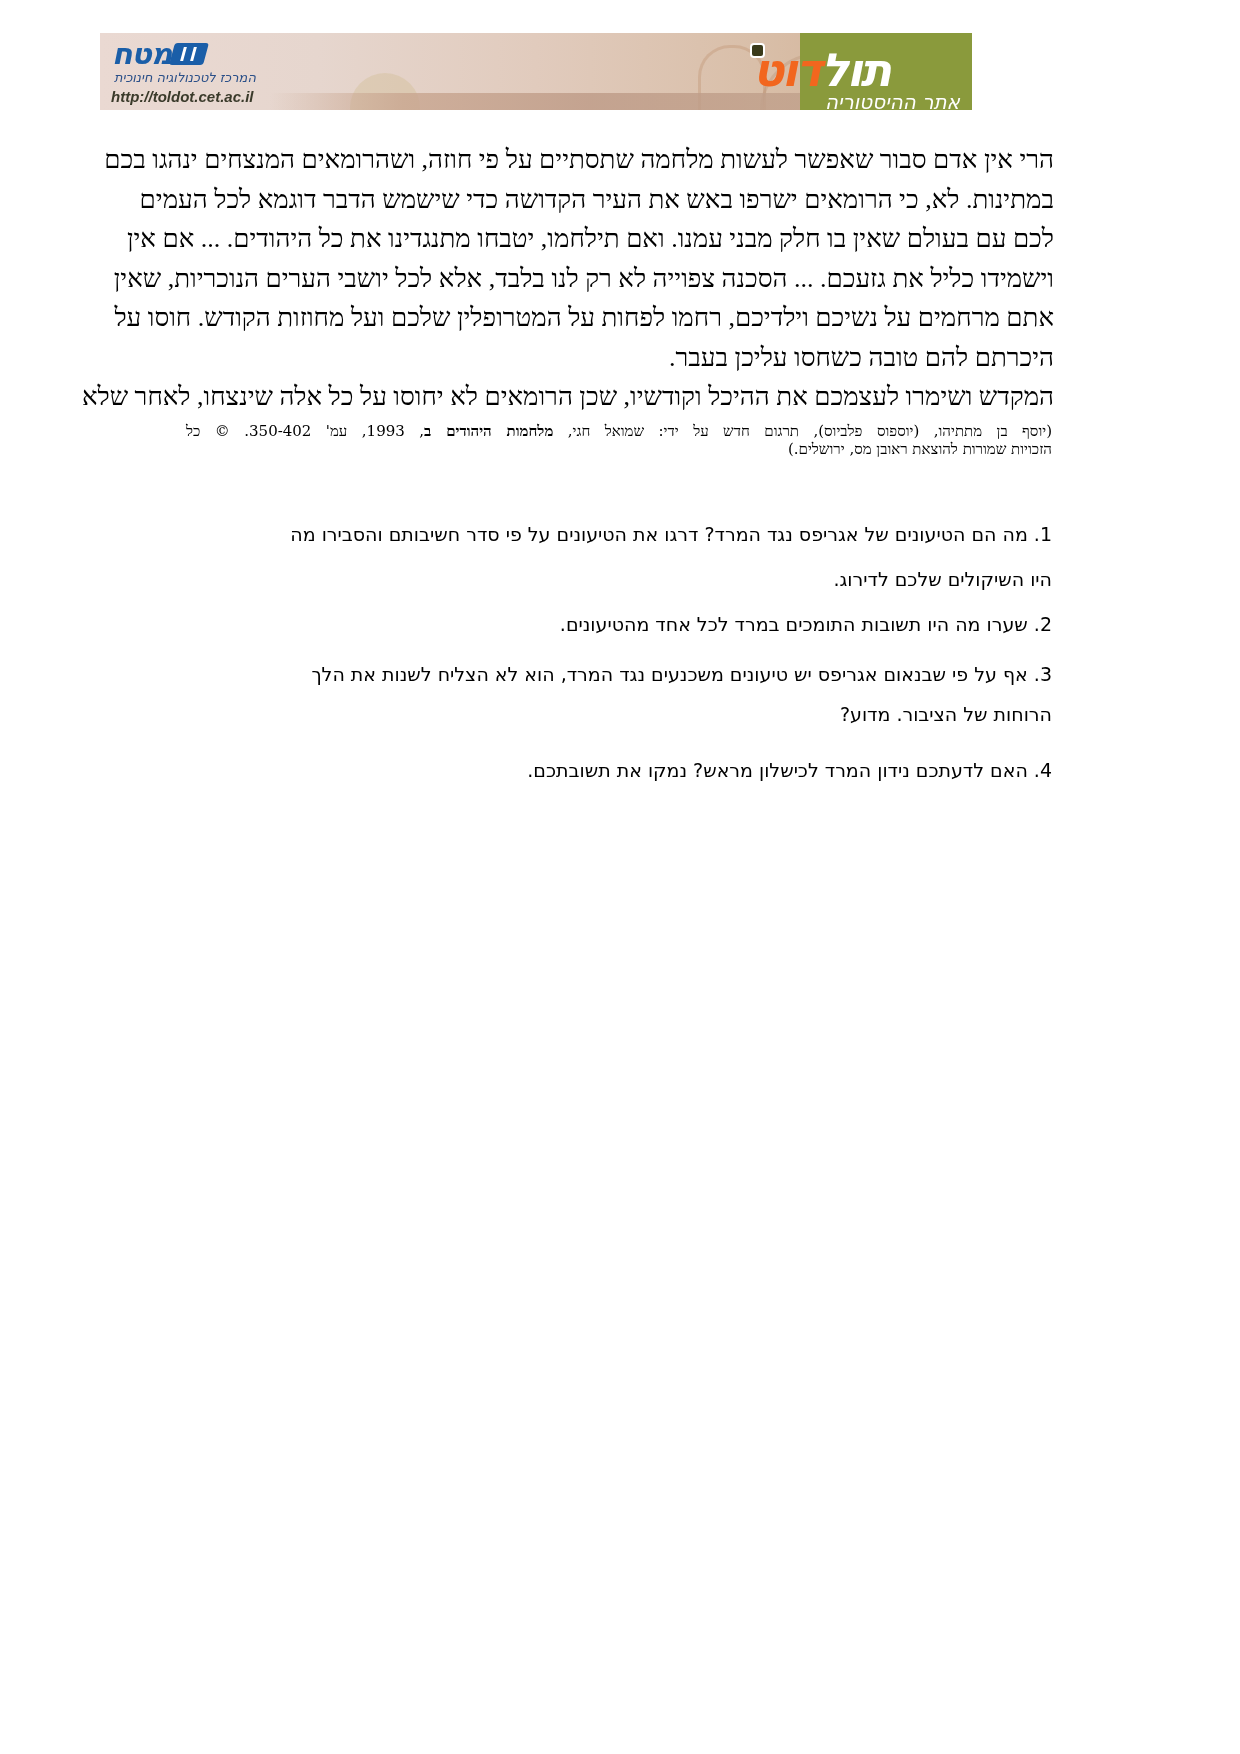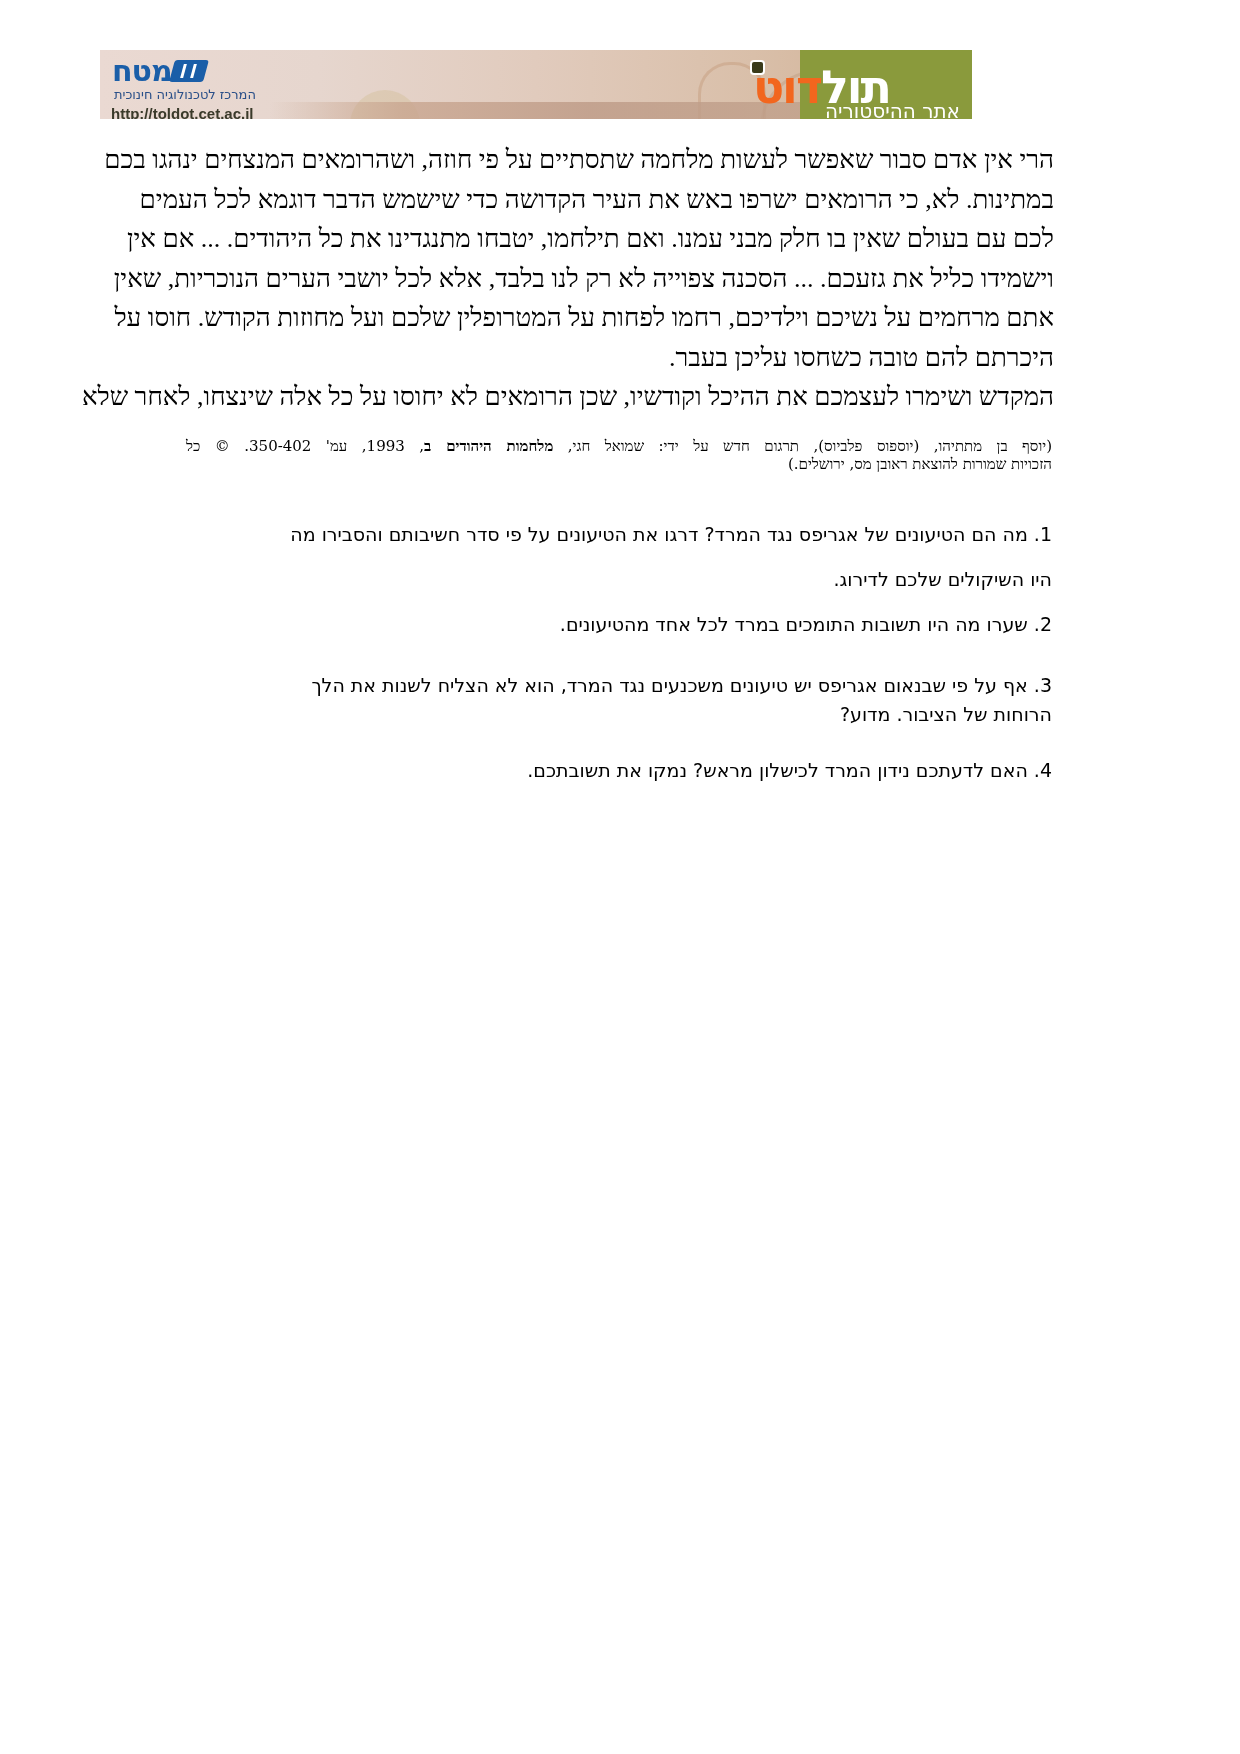--- a/index.html
+++ b/index.html
@@ -9,25 +9,26 @@
       position: relative;
       overflow: hidden;
       font-family: "DejaVu Sans", "Liberation Sans", sans-serif;
       color: #000;
     }
 
     
     .banner {
       position: absolute;
       left: 100px;
-      top: 50px;
+      top: 33px;
       width: 872px;
-      height: 69px;
+      height: 77px;
       background: linear-gradient(90deg, #ead9d2 0%, #e6d6ce 25%, #e1cbbd 50%, #d9bfa9 75%, #d3b49a 90%);
       overflow: hidden;
+      font-style: italic;
     }
     .banner .strip {
       position: absolute;
       left: 170px;
       right: 172px;
       bottom: 0;
       height: 17px;
       background: linear-gradient(90deg, rgba(210,180,160,0) 0%, #c9a690 25%, #bd9a86 60%, #c0a08b 100%);
       opacity: 0.8;
     }
@@ -183,21 +184,20 @@
 
     .citation {
       position: absolute;
       left: 186px;
       top: 422px;
       width: 866px;
       direction: rtl;
       font-family: "DejaVu Serif", serif;
       font-size: 15px;
       line-height: 18px;
-      margin-top: 15px;
     }
     .citation .line { display: block; white-space: nowrap; }
     .citation .line.l1 { text-align: justify; text-align-last: justify; }
     .citation b { font-weight: bold; }
 
     .questions {
       position: absolute;
       left: 186px;
       top: 522px;
       width: 866px;
@@ -248,16 +248,16 @@
 
 <div class="citation">
   <span class="line l1"><span>(יוסף בן מתתיהו, (יוספוס פלביוס), תרגום חדש על ידי: שמואל חגי, </span><b>מלחמות היהודים ב</b><span>, 1993, עמ' 350-402. © כל</span></span>
   <span class="line">הזכויות שמורות להוצאת ראובן מס, ירושלים.)</span>
 </div>
 
 <div class="questions">
   <div class="q-line" style="top:0px;"><span>1.</span> <span>מה הם הטיעונים של אגריפס נגד המרד? דרגו את הטיעונים על פי סדר חשיבותם והסבירו מה</span></div>
   <div class="q-line" style="top:45px;">היו השיקולים שלכם לדירוג.</div>
   <div class="q-line" style="top:90px;"><span>2.</span> <span>שערו מה היו תשובות התומכים במרד לכל אחד מהטיעונים.</span></div>
-  <div class="q-line" style="top:151px; right:0;"><span>3.</span> <span>אף על פי שבנאום אגריפס יש טיעונים משכנעים נגד המרד, הוא לא הצליח לשנות את הלך</span></div>
+  <div class="q-line" style="top:140px; right:0;"><span>3.</span> <span>אף על פי שבנאום אגריפס יש טיעונים משכנעים נגד המרד, הוא לא הצליח לשנות את הלך</span></div>
   <div class="q-line" style="top:180px;">הרוחות של הציבור. מדוע?</div>
   <div class="q-line" style="top:236px;"><span>4.</span> <span>האם לדעתכם נידון המרד לכישלון מראש? נמקו את תשובתכם.</span></div>
 </div>
 
 </body></html>

